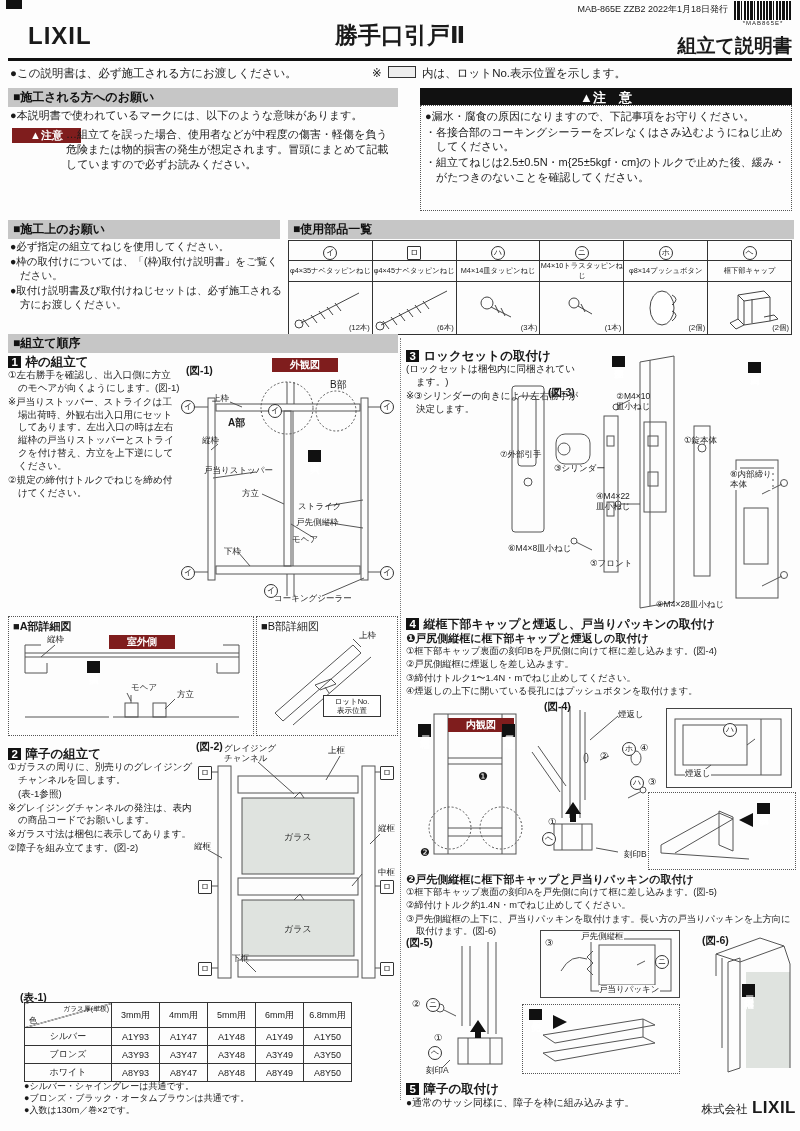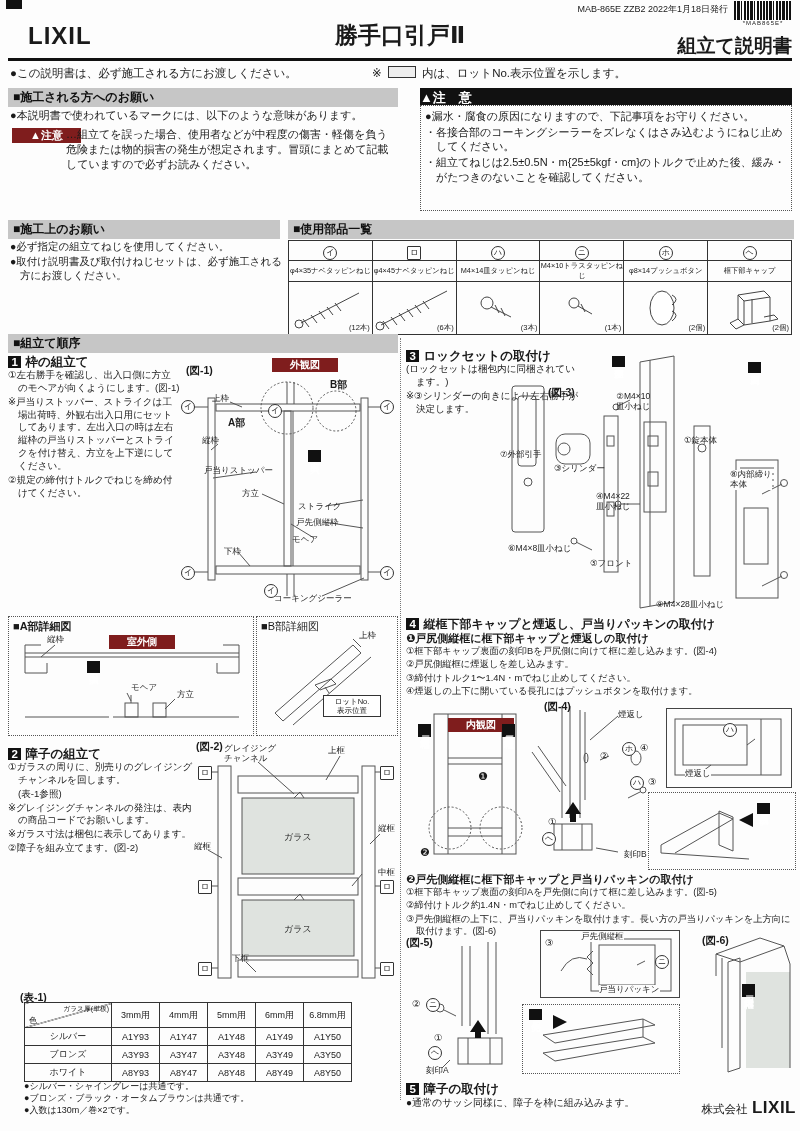--- a/index.html
+++ b/index.html
@@ -1,20 +1,20 @@
 <!DOCTYPE html>
 <html><head>
 <meta charset="utf-8">
 <style>
   html,body{margin:0;padding:0}
   body{width:800px;height:1131px;position:relative;background:#fdfdfd;color:#1a1a1a;
        font-family:"Liberation Sans","DejaVu Sans",sans-serif;overflow:hidden}
   .abs{position:absolute}
   .bar-gray{background:#c6c6c6;font-weight:bold;font-size:12px;padding:1px 5px;color:#111}
-  .bar-black{background:#111;color:#fff;font-weight:bold;font-size:13px;text-align:left;padding:1px 0}
+  .bar-black{background:#111;color:#fff;font-weight:bold;font-size:13px;text-align:center;padding:1px 0}
   .blk{background:#7f1d1d;color:#fff;font-weight:bold;font-size:10px;padding:1px 18px;display:inline-block;line-height:1.2}
   .blk-v{background:#111;color:#fff;font-weight:bold;font-size:9.5px;padding:4px 1px;
          writing-mode:vertical-rl;text-orientation:upright;letter-spacing:1px;display:inline-block;line-height:1.15}
   .dotbox{border:1.5px dotted #555;background:#fdfdfd}
   .solidbox{border:1px solid #444;background:#fdfdfd}
   .callout{font-size:8.5px;line-height:1.15;white-space:pre-line;color:#222}
   .fig-lb{font-weight:bold;font-size:10.5px}
   .tl{font-size:9.6px;line-height:1.34;padding-left:10px;text-indent:-10px;margin:0 0 1px 0}
   .tl-cont{text-indent:0;padding-left:10px}
   .stepnum{background:#111;color:#fff;font-weight:bold;font-size:11.5px;padding:0 3.5px;margin-right:4px}
@@ -71,20 +71,21 @@
 <div class="abs bar-black" style="left:420px;top:88px;width:372px">▲注　意</div>
 <div class="abs dotbox" style="left:420px;top:105px;width:362px;height:98px;padding:3px 4px">
   <p class="tl" style="font-size:11px;padding-left:11px;text-indent:-11px">●漏水・腐食の原因になりますので、下記事項をお守りください。</p>
   <p class="tl" style="font-size:11px;padding-left:11px;text-indent:-11px">・各接合部のコーキングシーラーをズレなくはさみ込むようにねじ止めしてください。</p>
   <p class="tl" style="font-size:11px;padding-left:11px;text-indent:-11px">・組立てねじは2.5±0.5N・m{25±5kgf・cm}のトルクで止めた後、緩み・がたつきのないことを確認してください。</p>
 </div>
 
 <div class="abs bar-gray" style="left:8px;top:220px;width:262px">■施工上のお願い</div>
 <div class="abs" style="left:10px;top:239px;width:276px">
   <p class="tl" style="font-size:10.5px">●必ず指定の組立てねじを使用してください。</p>
+  <p class="tl" style="font-size:10.5px">●枠の取付けについては、「(枠)取付け説明書」をご覧ください。</p>
   <p class="tl" style="font-size:10.5px">●取付け説明書及び取付けねじセットは、必ず施工される方にお渡しください。</p>
 </div>
 
 <div class="abs bar-gray" style="left:288px;top:220px;width:496px">■使用部品一覧</div>
 <table class="parts abs" style="left:288px;top:240px">
   <tbody>
       <tr class="prow-sym">
     <td><span class="sym">イ</span></td>
     <td><span class="sym sym-sq">ロ</span></td>
     <td><span class="sym">ハ</span></td>
@@ -201,21 +202,21 @@
     <line x1="76" y1="120" x2="33" y2="126"></line>
       <line x1="82" y1="142" x2="104" y2="152"></line>
     <line x1="146" y1="154" x2="183" y2="148"></line>
       <line x1="144" y1="170" x2="183" y2="176"></line>
     <line x1="134" y1="186" x2="111" y2="172"></line>
       <line x1="58" y1="200" x2="70" y2="214"></line>
     <line x1="142" y1="244" x2="184" y2="226"></line>
   </svg>
   <span class="abs fig-lb" style="left:6px;top:12px">(図-1)</span>
   <span class="abs blk" style="left:92px;top:6px">外観図</span>
-  <span class="abs" style="left:150px;top:26px;font-size:10px;font-weight:bold">B部</span>
+  <span class="abs" style="left:150px;top:26px;font-size:10px;font-weight:normal">B部</span>
   <span class="abs" style="left:48px;top:64px;font-size:10px;font-weight:bold">A部</span>
   <span class="abs callout" style="left:32px;top:42px">上枠</span>
   <span class="abs callout" style="left:22px;top:84px">縦枠</span>
   <span class="abs callout" style="left:24px;top:114px">戸当りストッパー</span>
   <span class="abs callout" style="left:62px;top:137px">方立</span>
   <span class="abs blk-v" style="left:128px;top:98px">右出入口</span>
   <span class="abs callout" style="left:118px;top:150px">ストライク</span>
   <span class="abs callout" style="left:116px;top:166px">戸先側縦枠</span>
   <span class="abs callout" style="left:112px;top:183px">モヘア</span>
   <span class="abs callout" style="left:44px;top:195px">下枠</span>

